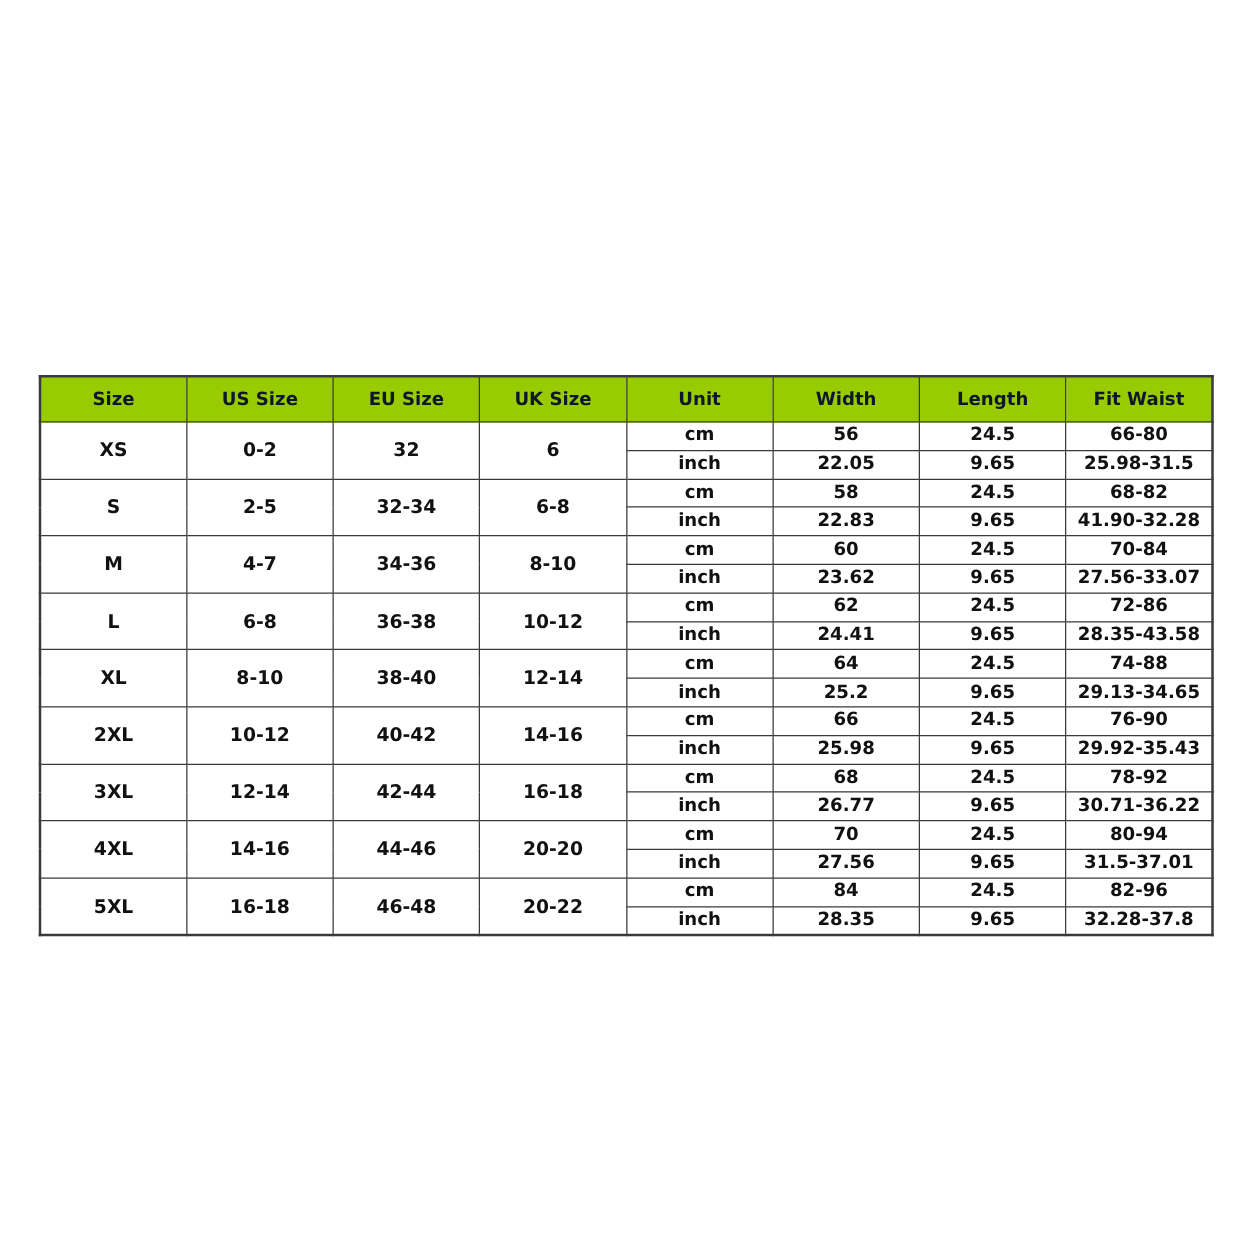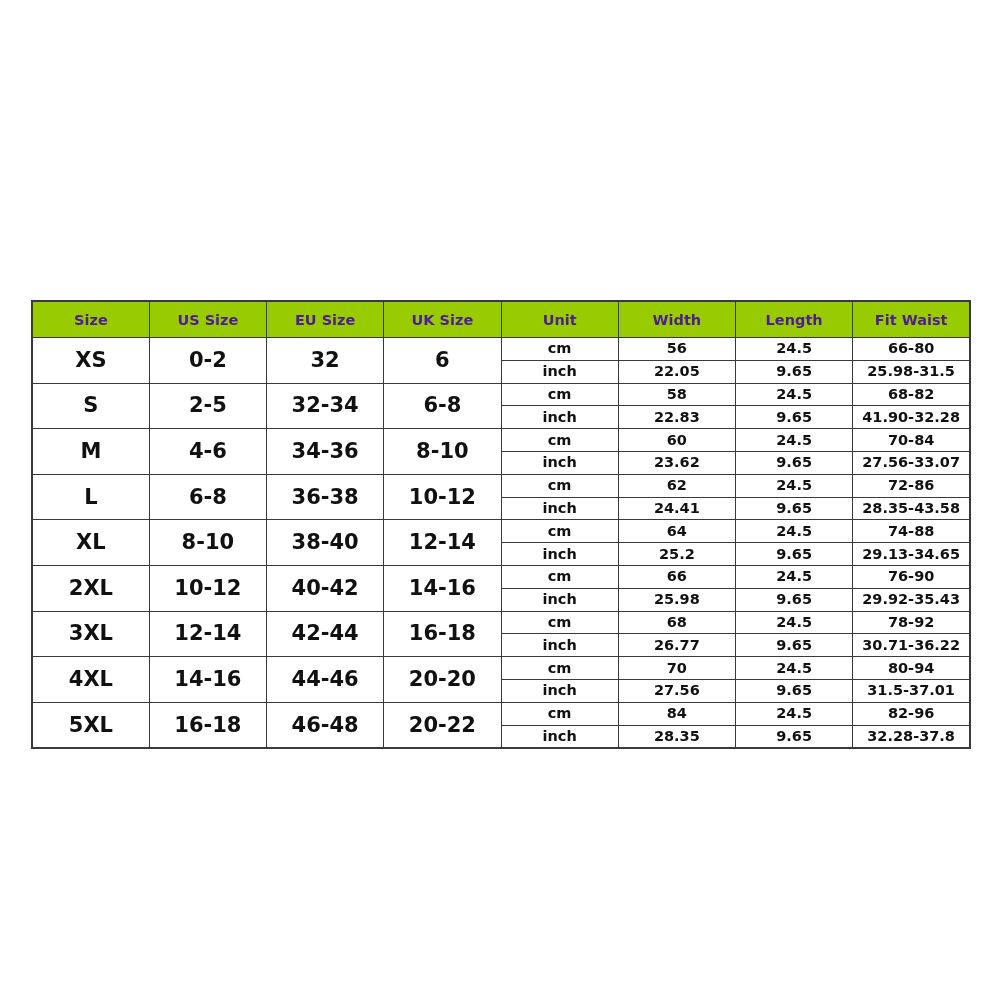--- a/index.html
+++ b/index.html
@@ -18,41 +18,41 @@
     left: 31px;
     top: 300px;
     width: 938px;
     border-collapse: collapse;
     table-layout: fixed;
     border: 2px solid #3a3a3a;
   }
   .size-table col { width: 117.25px; }
   .size-table th {
     background: #99cc00;
-    color: #4c1d95;
+    color: #0f172a;
     font-weight: bold;
     font-size: 14.5px;
     height: 35px;
     padding: 0;
     vertical-align: middle;
     border: 1.5px solid #3a3a3a;
   }
   .size-table td {
     color: #111;
     font-weight: bold;
     font-size: 14.5px;
     text-align: center;
     vertical-align: middle;
     padding: 0;
     border: 1.5px solid #3a3a3a;
     height: 21.8px;
     line-height: 21px;
   }
   .size-table td.group-cell {
-    font-size: 21px;
+    font-size: 15px;
   }
 </style>
 </head>
 <body>
 
 <table class="size-table">
   <colgroup>
     <col>
       <col>
       <col>
@@ -102,21 +102,21 @@
         <td>68-82</td>
       </tr>
       <tr>
         <td>inch</td>
         <td>22.83</td>
         <td>9.65</td>
         <td>41.90-32.28</td>
       </tr>
       <tr>
         <td rowspan="2" class="group-cell">M</td>
-        <td rowspan="2" class="group-cell">4-6</td>
+        <td rowspan="2" class="group-cell">4-7</td>
         <td rowspan="2" class="group-cell">34-36</td>
         <td rowspan="2" class="group-cell">8-10</td>
         <td>cm</td>
         <td>60</td>
         <td>24.5</td>
         <td>70-84</td>
       </tr>
       <tr>
         <td>inch</td>
         <td>23.62</td>

